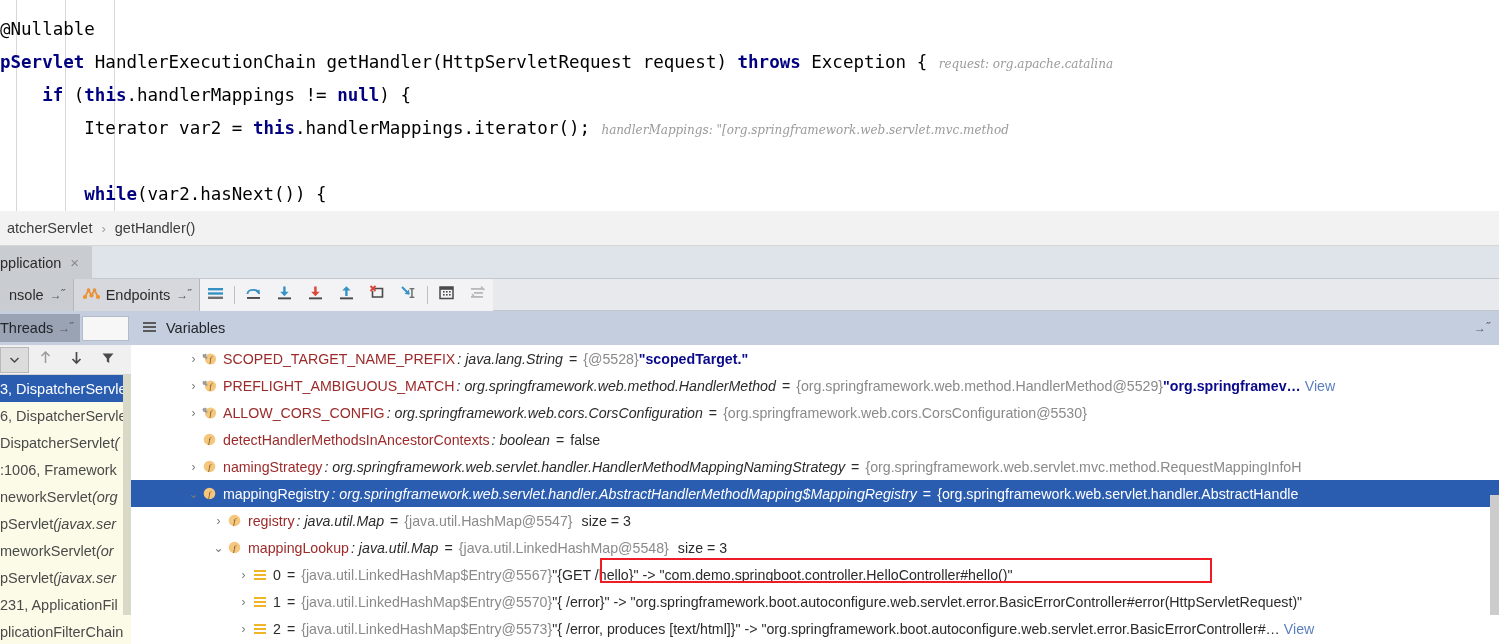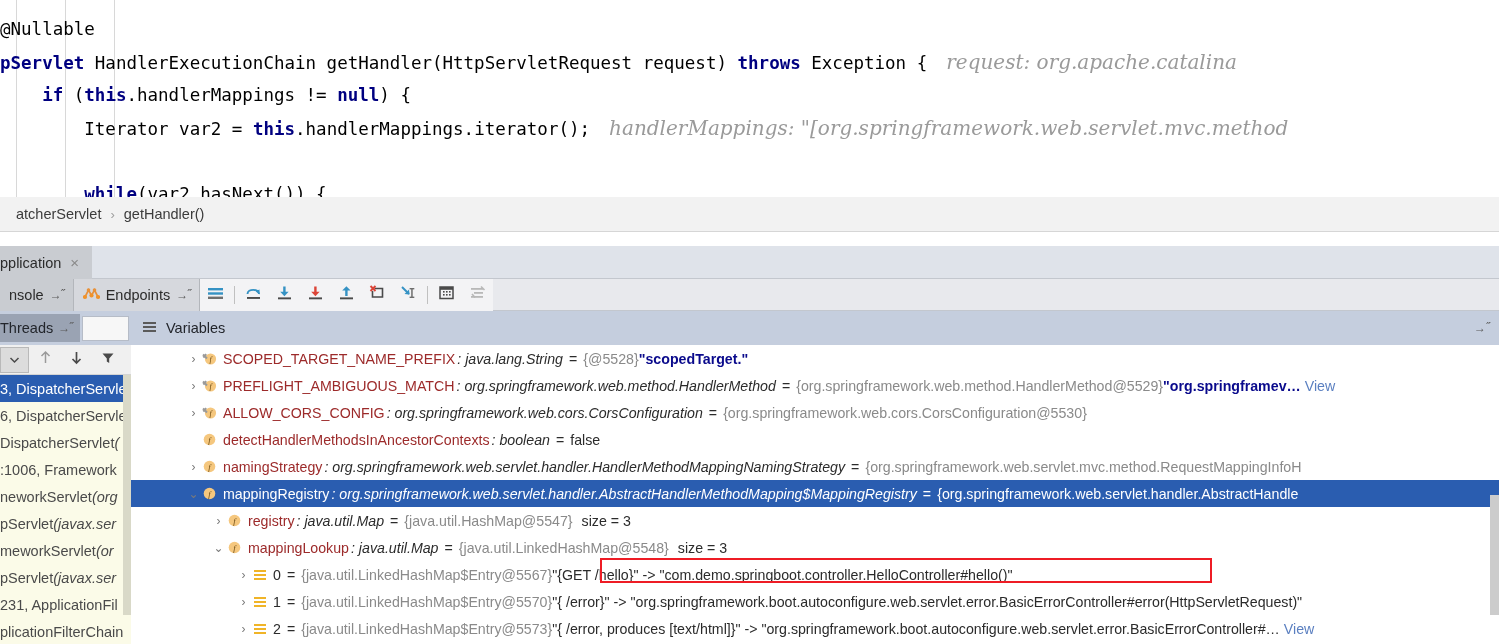--- a/index.html
+++ b/index.html
@@ -19,31 +19,31 @@
   .code-line {
     position: absolute; left: 0; width: 1499px; height: 33px;
     font-family: "DejaVu Sans Mono", "Liberation Mono", monospace;
     font-size: 17.5px; line-height: 33px;
     white-space: pre; color: #000000;
   }
   .kw { color: #000080; font-weight: bold; }
   .hint {
     color: #9a9a9a; font-style: italic;
     font-family: "DejaVu Serif", "Liberation Serif", serif;
-    font-size: 20px;
+    font-size: 12px;
   }
   .indent-guide {
     position: absolute; width: 1px; background: #d8d8d8; top: 0; bottom: 0;
   }
 
   
   .breadcrumb {
-    position: absolute; left: 0; top: 197px; width: 1499px; height: 35px;
+    position: absolute; left: 0; top: 211px; width: 1499px; height: 35px;
     background: #f2f2f2; border-bottom: 1px solid #d6d6d6;
-    display: flex; align-items: center; padding-left: 16px;
+    display: flex; align-items: center; padding-left: 7px;
     font-size: 14.5px; color: #3c3c3c;
   }
   .bc-sep { color: #a0a0a0; margin: 0 9px; font-size: 13px; }
 
   
   .tabrow {
     position: absolute; left: 0; top: 246px; width: 1499px; height: 33px;
     background: #dfe3ea; border-bottom: 1px solid #c3c7ce;
   }
   .tab-app {

